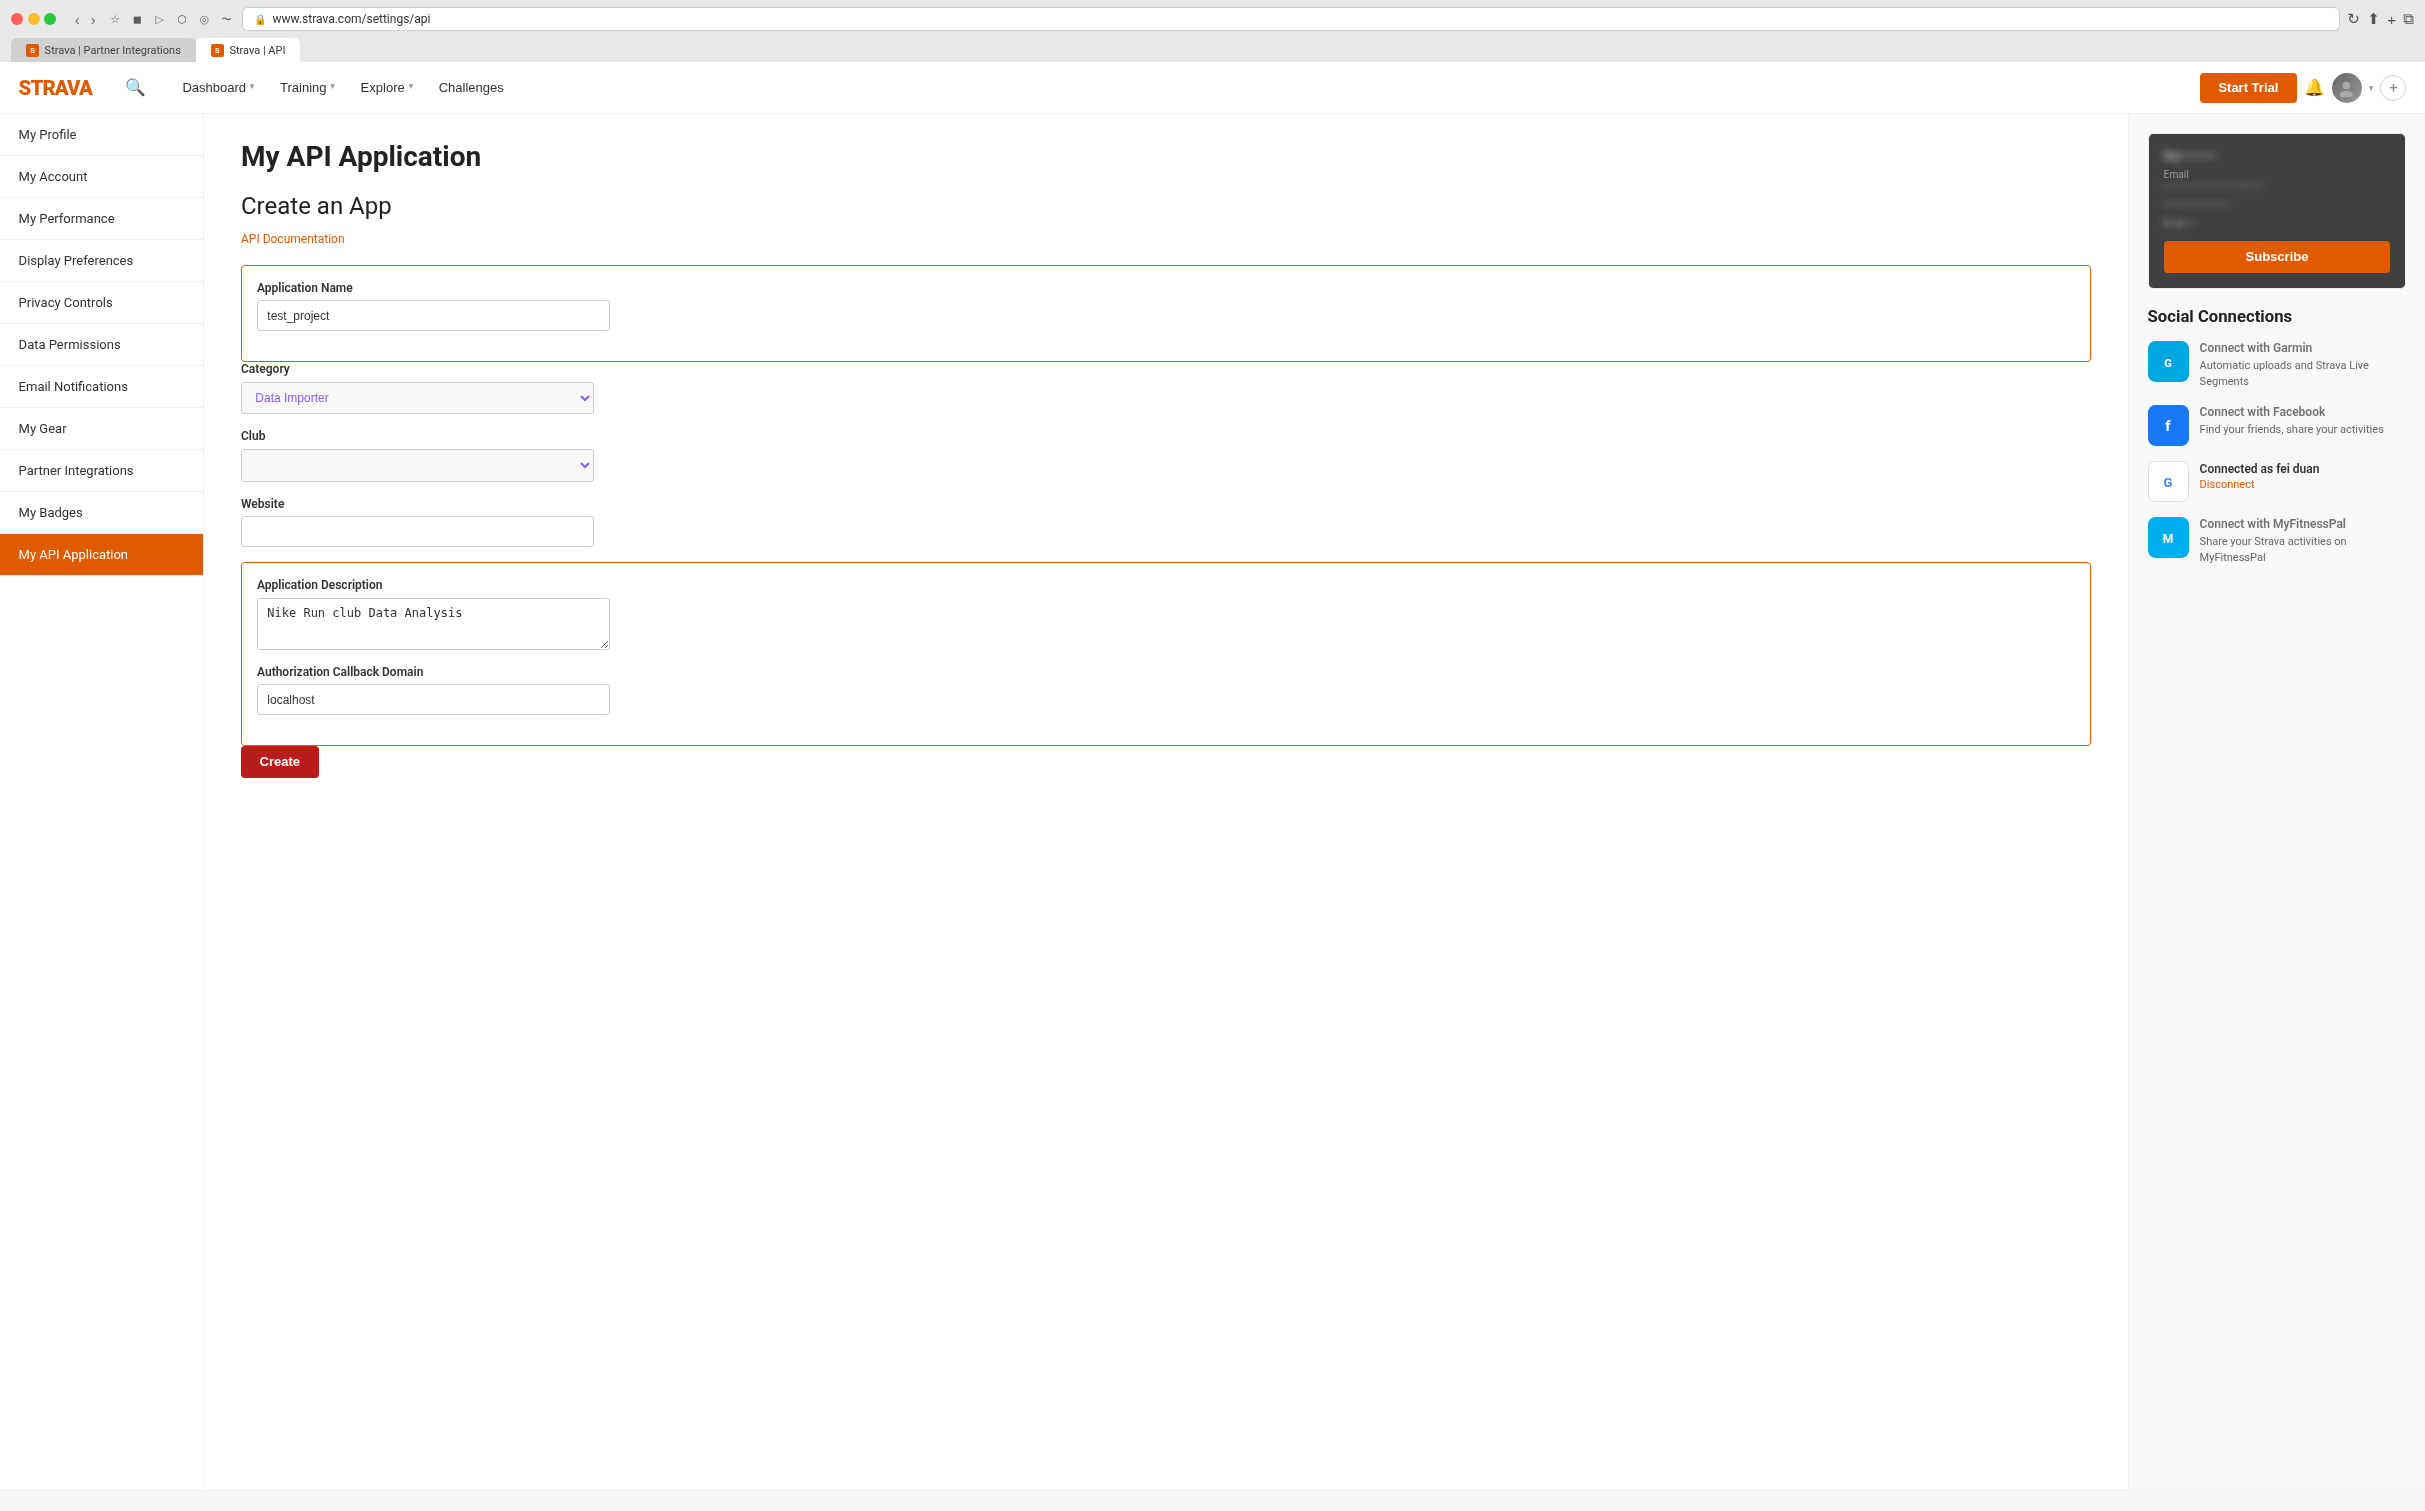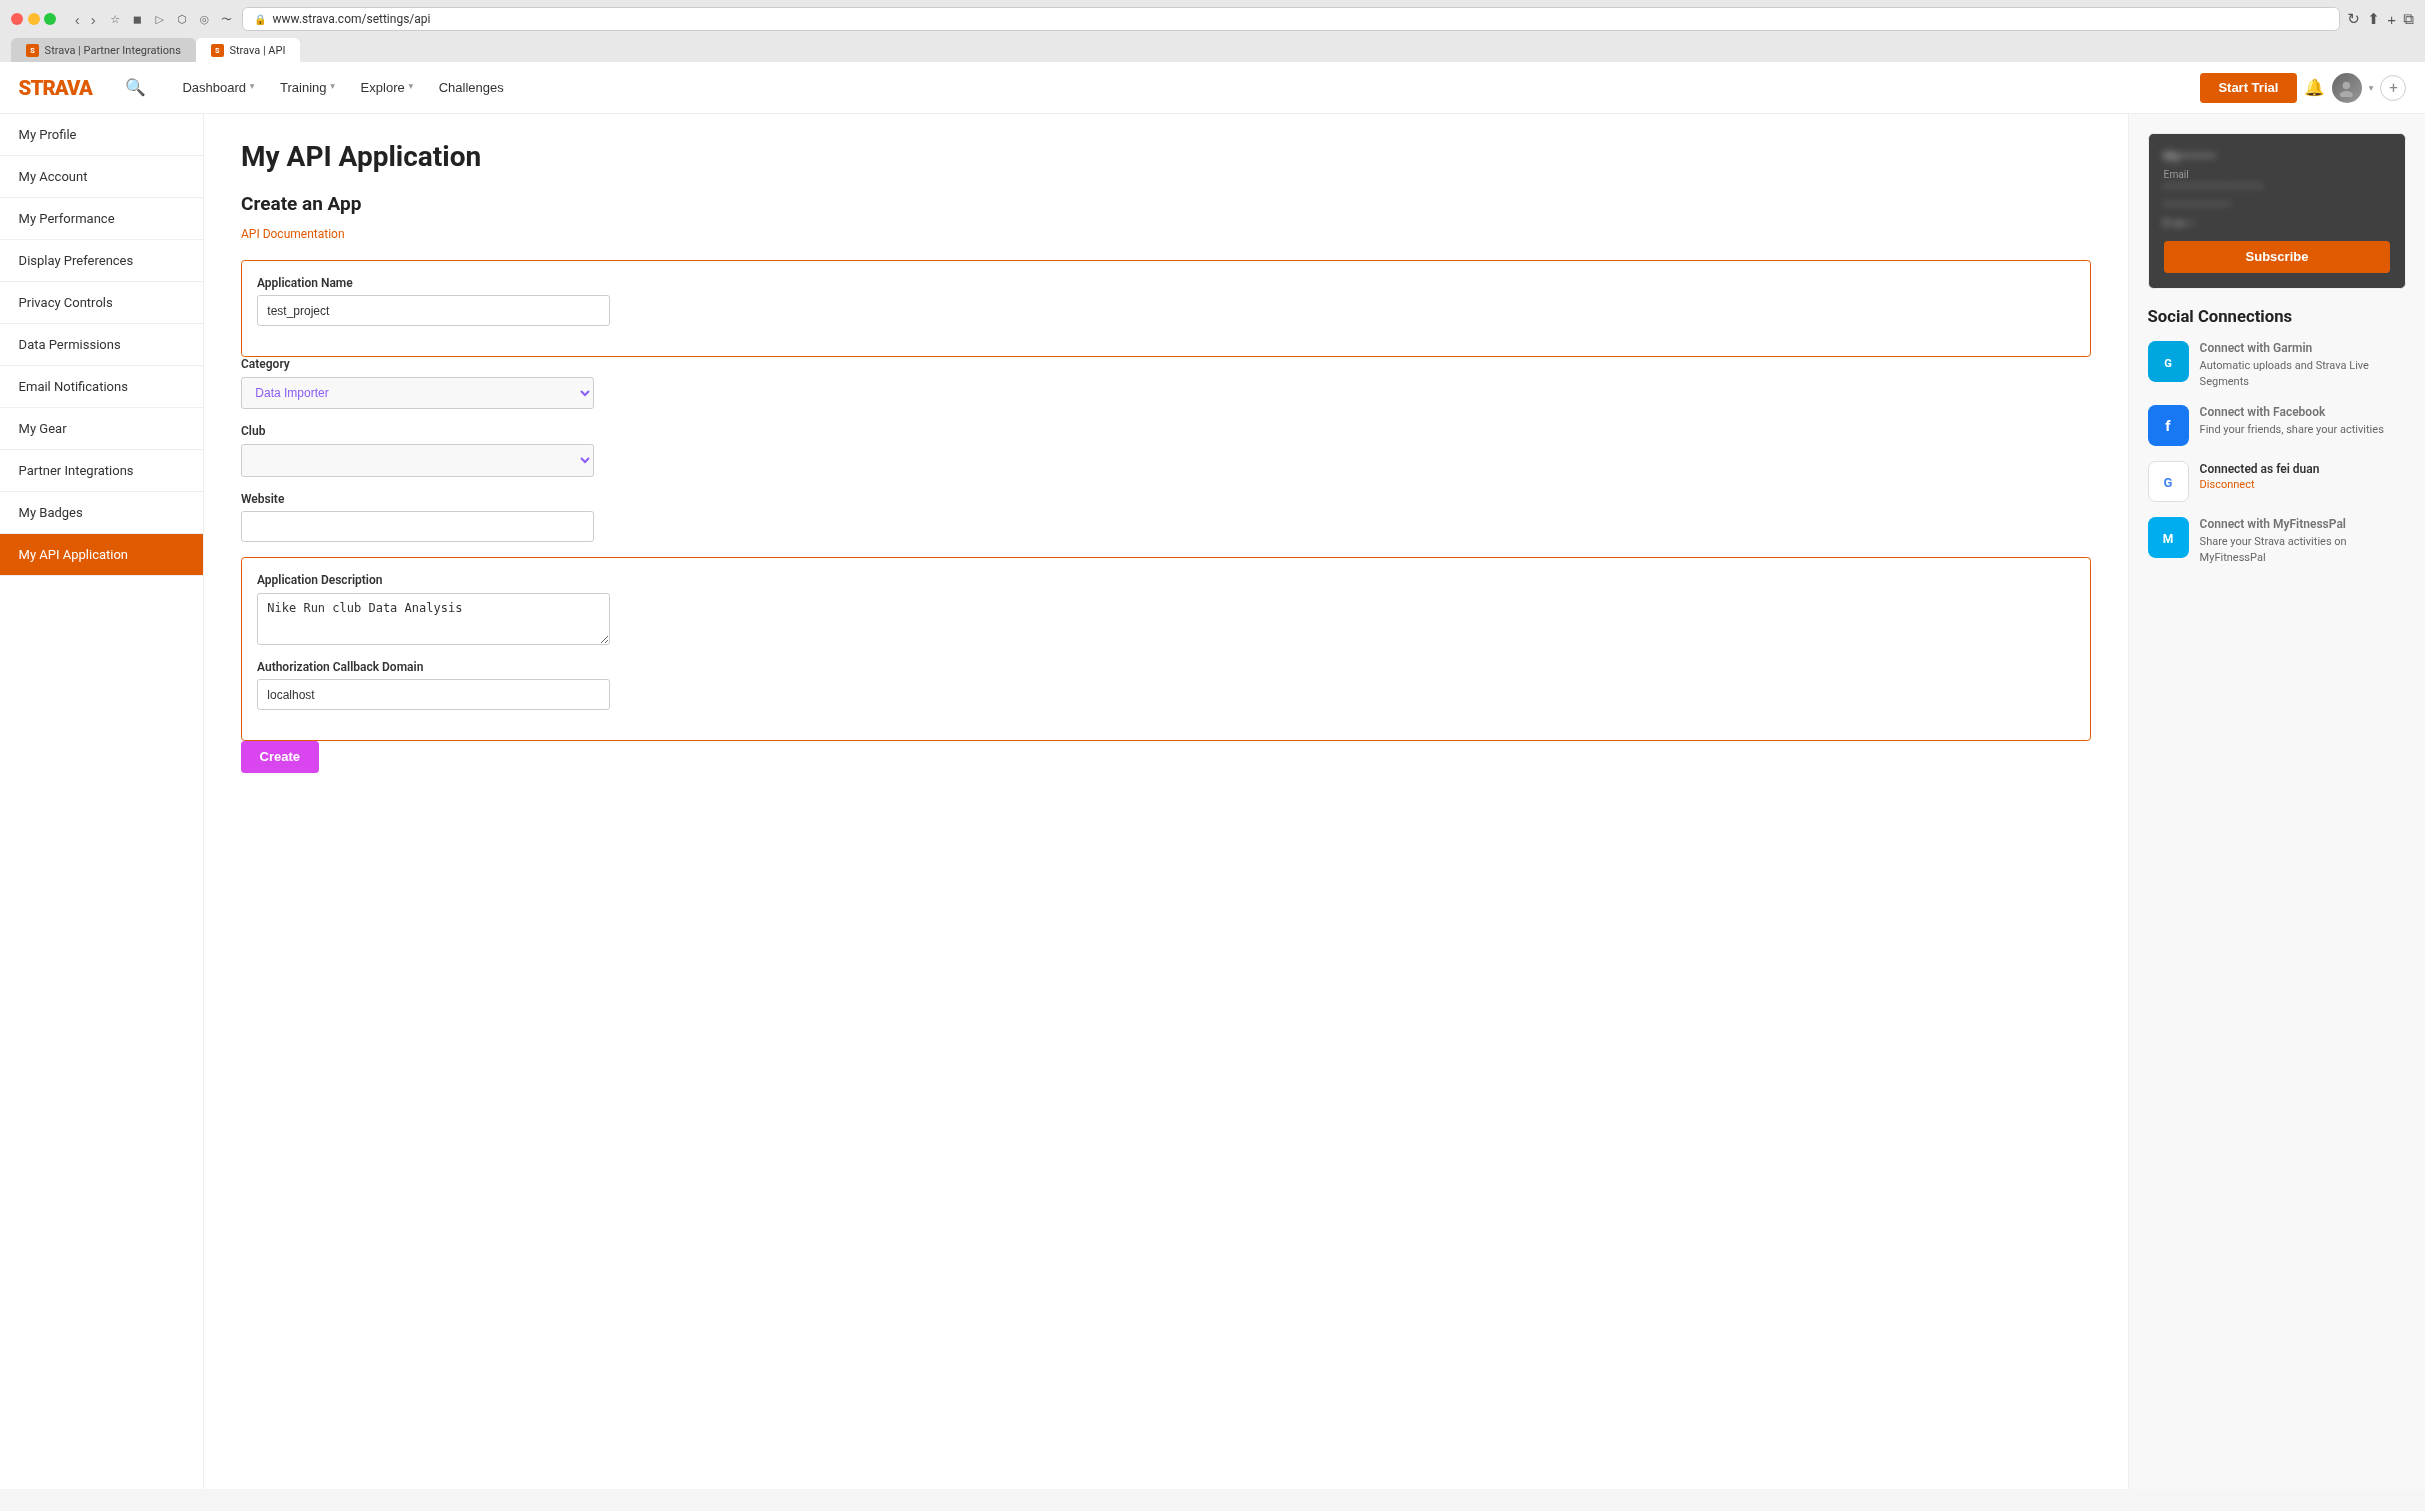--- a/index.html
+++ b/index.html
@@ -49,38 +49,38 @@
     .main-layout { display: flex; min-height: calc(100vh - 136px); }
 
     
     .sidebar { width: 204px; border-right: 0.9px solid #eee; background: white; flex-shrink: 0; }
     .sidebar-item { padding: 13px 18.6px; font-size: 13px; color: #333; cursor: pointer; border-bottom: 0.9px solid #eee; display: block; text-decoration: none; }
     .sidebar-item.active { background: #e05a00; color: white; }
 
     
     .main-content { flex: 1; padding: 26px 37px; background: white; }
     .page-title { font-size: 28px; font-weight: 700; color: #222; margin-bottom: 18.6px; }
-    .section-title { font-size: 19px; font-weight: 700; color: #222; margin-bottom: 11px; }
+    .section-title { font-size: 24px; font-weight: 400; color: #222; margin-bottom: 11px; }
     .api-doc-link { color: #e05a00; font-size: 12px; text-decoration: none; display: inline-block; margin-bottom: 18.6px; }
 
     .form-section { border: 1.9px solid #e05a00; border-radius: 3.7px; padding: 15px; }
     .form-group { margin-bottom: 15px; }
     .form-label { font-size: 12px; font-weight: 600; color: #333; margin-bottom: 5.6px; display: block; }
     .form-input { width: 100%; border: 0.9px solid #ccc; border-radius: 2.8px; padding: 7.4px 9.3px; font-size: 12px; color: #333; max-width: 353px; display: block; }
     .form-select { width: 100%; border: 0.9px solid #ccc; border-radius: 2.8px; padding: 7.4px 9.3px; font-size: 12px; color: #8b5cf6; max-width: 353px; display: block; background: #f8f8f8; cursor: pointer; appearance: auto; }
     .form-textarea { width: 100%; border: 0.9px solid #ccc; border-radius: 2.8px; padding: 7.4px 9.3px; font-size: 12px; color: #333; max-width: 353px; display: block; height: 52px; resize: vertical; }
 
     .no-section-form { margin-bottom: 15px; }
 
     .agreement-row { display: flex; align-items: center; gap: 7.4px; margin-bottom: 15px; }
     .agreement-checkbox { width: 13px; height: 13px; cursor: pointer; }
     .agreement-text { font-size: 12px; color: #333; }
     .agreement-link { color: #e05a00; text-decoration: none; }
 
-    .create-btn { background: #d946ef; color: white; border: none; padding: 8.4px 18.6px; border-radius: 3.7px; font-size: 13px; font-weight: 600; cursor: pointer; text-align: right; }
+    .create-btn { background: #b91c1c; color: white; border: none; padding: 8.4px 18.6px; border-radius: 3.7px; font-size: 13px; font-weight: 600; cursor: pointer; text-align: right; }
 
     
     .right-sidebar { width: 297px; flex-shrink: 0; padding: 18.6px; background: #f8f8f8; border-left: 0.9px solid #eee; }
     .account-card { background: #404040; border-radius: 5.6px; padding: 15px; margin-bottom: 18.6px; border: 0.9px solid #eee; }
     .account-blurred { color: #ccc; font-size: 12px; margin-bottom: 5.6px; }
     .account-field { margin-bottom: 5.6px; }
     .account-field-label { font-size: 10.2px; color: #999; }
     .account-field-value { font-size: 11px; color: #ccc; letter-spacing: 1.9px; }
     .subscribe-btn { background: #e05a00; color: white; border: none; padding: 8.4px 22px; border-radius: 3.7px; font-size: 13px; font-weight: 600; cursor: pointer; display: block; margin-top: 11px; width: 100%; }
 

